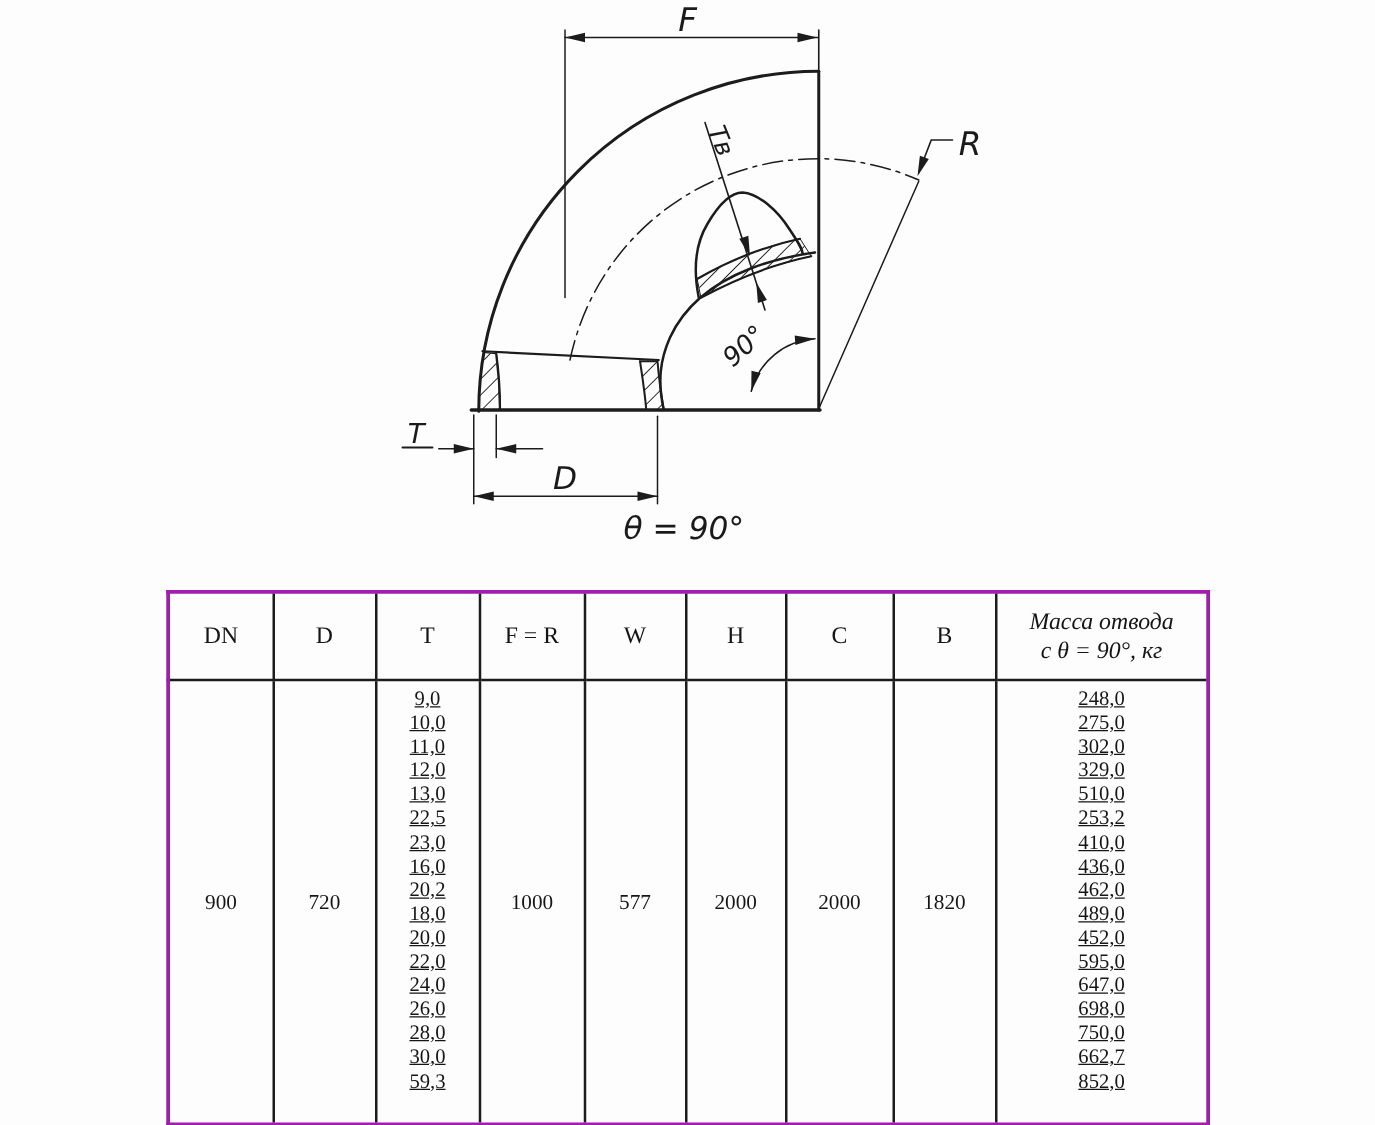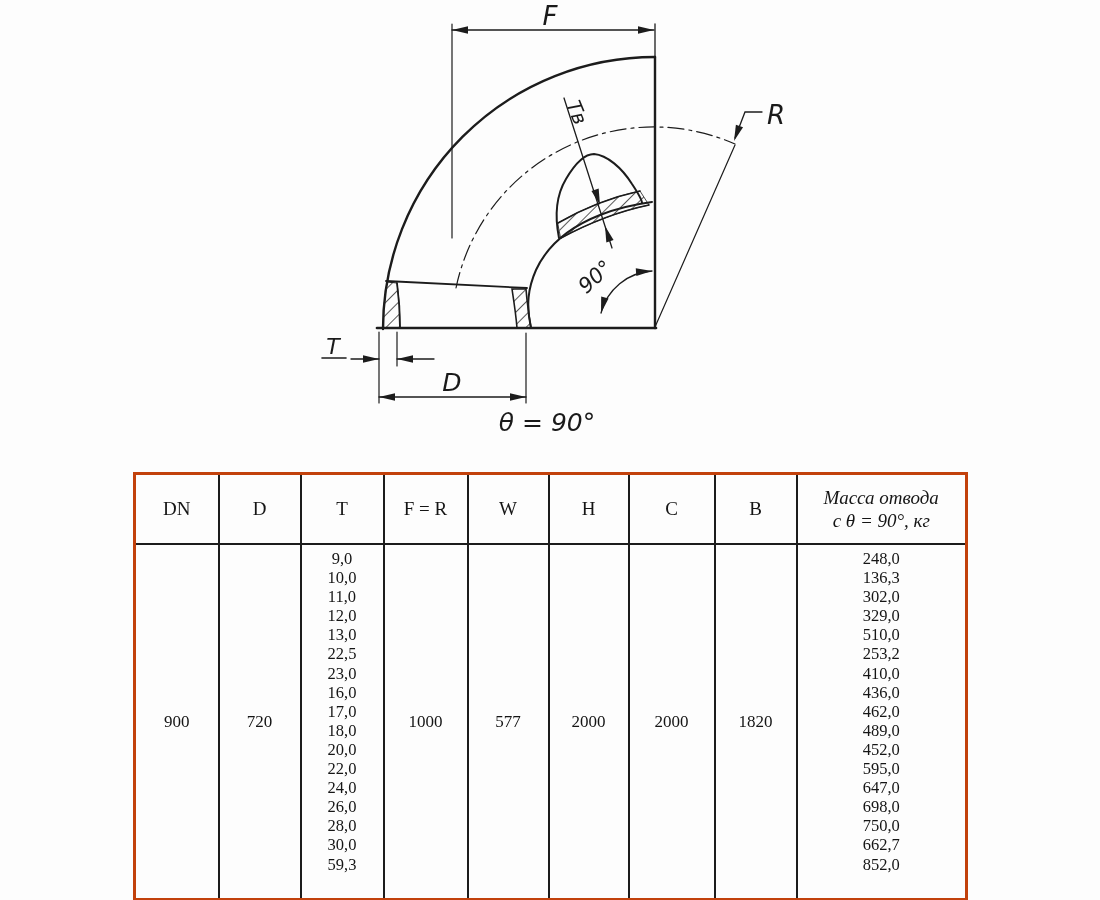--- a/index.html
+++ b/index.html
@@ -12,25 +12,25 @@
   
   .dim-table{
     position:absolute;left:133px;top:472px;
     border-collapse:collapse;table-layout:fixed;
     font-family:"Liberation Serif",serif;color:#151515;
   }
   .dim-table th,.dim-table td{
     border:2px solid #1c1c1c;text-align:center;vertical-align:middle;
     padding:0;background:transparent;
   }
-  .dim-table{border:3px solid #c2410c;}
+  .dim-table{border:3px solid #a21caf;}
   .dim-table th{height:68px;font-size:19px;font-weight:normal;}
   .dim-table td{height:330px;font-size:17px;}
   .mass-th div{line-height:23px;font-style:italic;}
-  td.stack{vertical-align:top;padding-top:4px;padding-bottom:19px;}
+  td.stack{vertical-align:top;padding-top:4px;padding-bottom:19px;text-decoration:underline;}
   .list-line{line-height:19.1px;font-size:16.5px;}
 </style>
 </head>
 <body>
 
 <div class="page">
 
   <svg class="drawing-svg" width="1100" height="465" viewBox="0 0 1100 465">
     <defs>
       <pattern id="hatch" patternUnits="userSpaceOnUse" width="9" height="9" patternTransform="rotate(-45)">
@@ -142,38 +142,38 @@
         <td>720</td>
         <td class="stack">
             <div class="list-line">9,0</div>
             <div class="list-line">10,0</div>
             <div class="list-line">11,0</div>
             <div class="list-line">12,0</div>
             <div class="list-line">13,0</div>
             <div class="list-line">22,5</div>
             <div class="list-line">23,0</div>
             <div class="list-line">16,0</div>
-            <div class="list-line">17,0</div>
+            <div class="list-line">20,2</div>
             <div class="list-line">18,0</div>
             <div class="list-line">20,0</div>
             <div class="list-line">22,0</div>
             <div class="list-line">24,0</div>
             <div class="list-line">26,0</div>
             <div class="list-line">28,0</div>
             <div class="list-line">30,0</div>
             <div class="list-line">59,3</div>
           </td>
         <td>1000</td>
         <td>577</td>
         <td>2000</td>
         <td>2000</td>
         <td>1820</td>
         <td class="stack">
             <div class="list-line">248,0</div>
-            <div class="list-line">136,3</div>
+            <div class="list-line">275,0</div>
             <div class="list-line">302,0</div>
             <div class="list-line">329,0</div>
             <div class="list-line">510,0</div>
             <div class="list-line">253,2</div>
             <div class="list-line">410,0</div>
             <div class="list-line">436,0</div>
             <div class="list-line">462,0</div>
             <div class="list-line">489,0</div>
             <div class="list-line">452,0</div>
             <div class="list-line">595,0</div>

